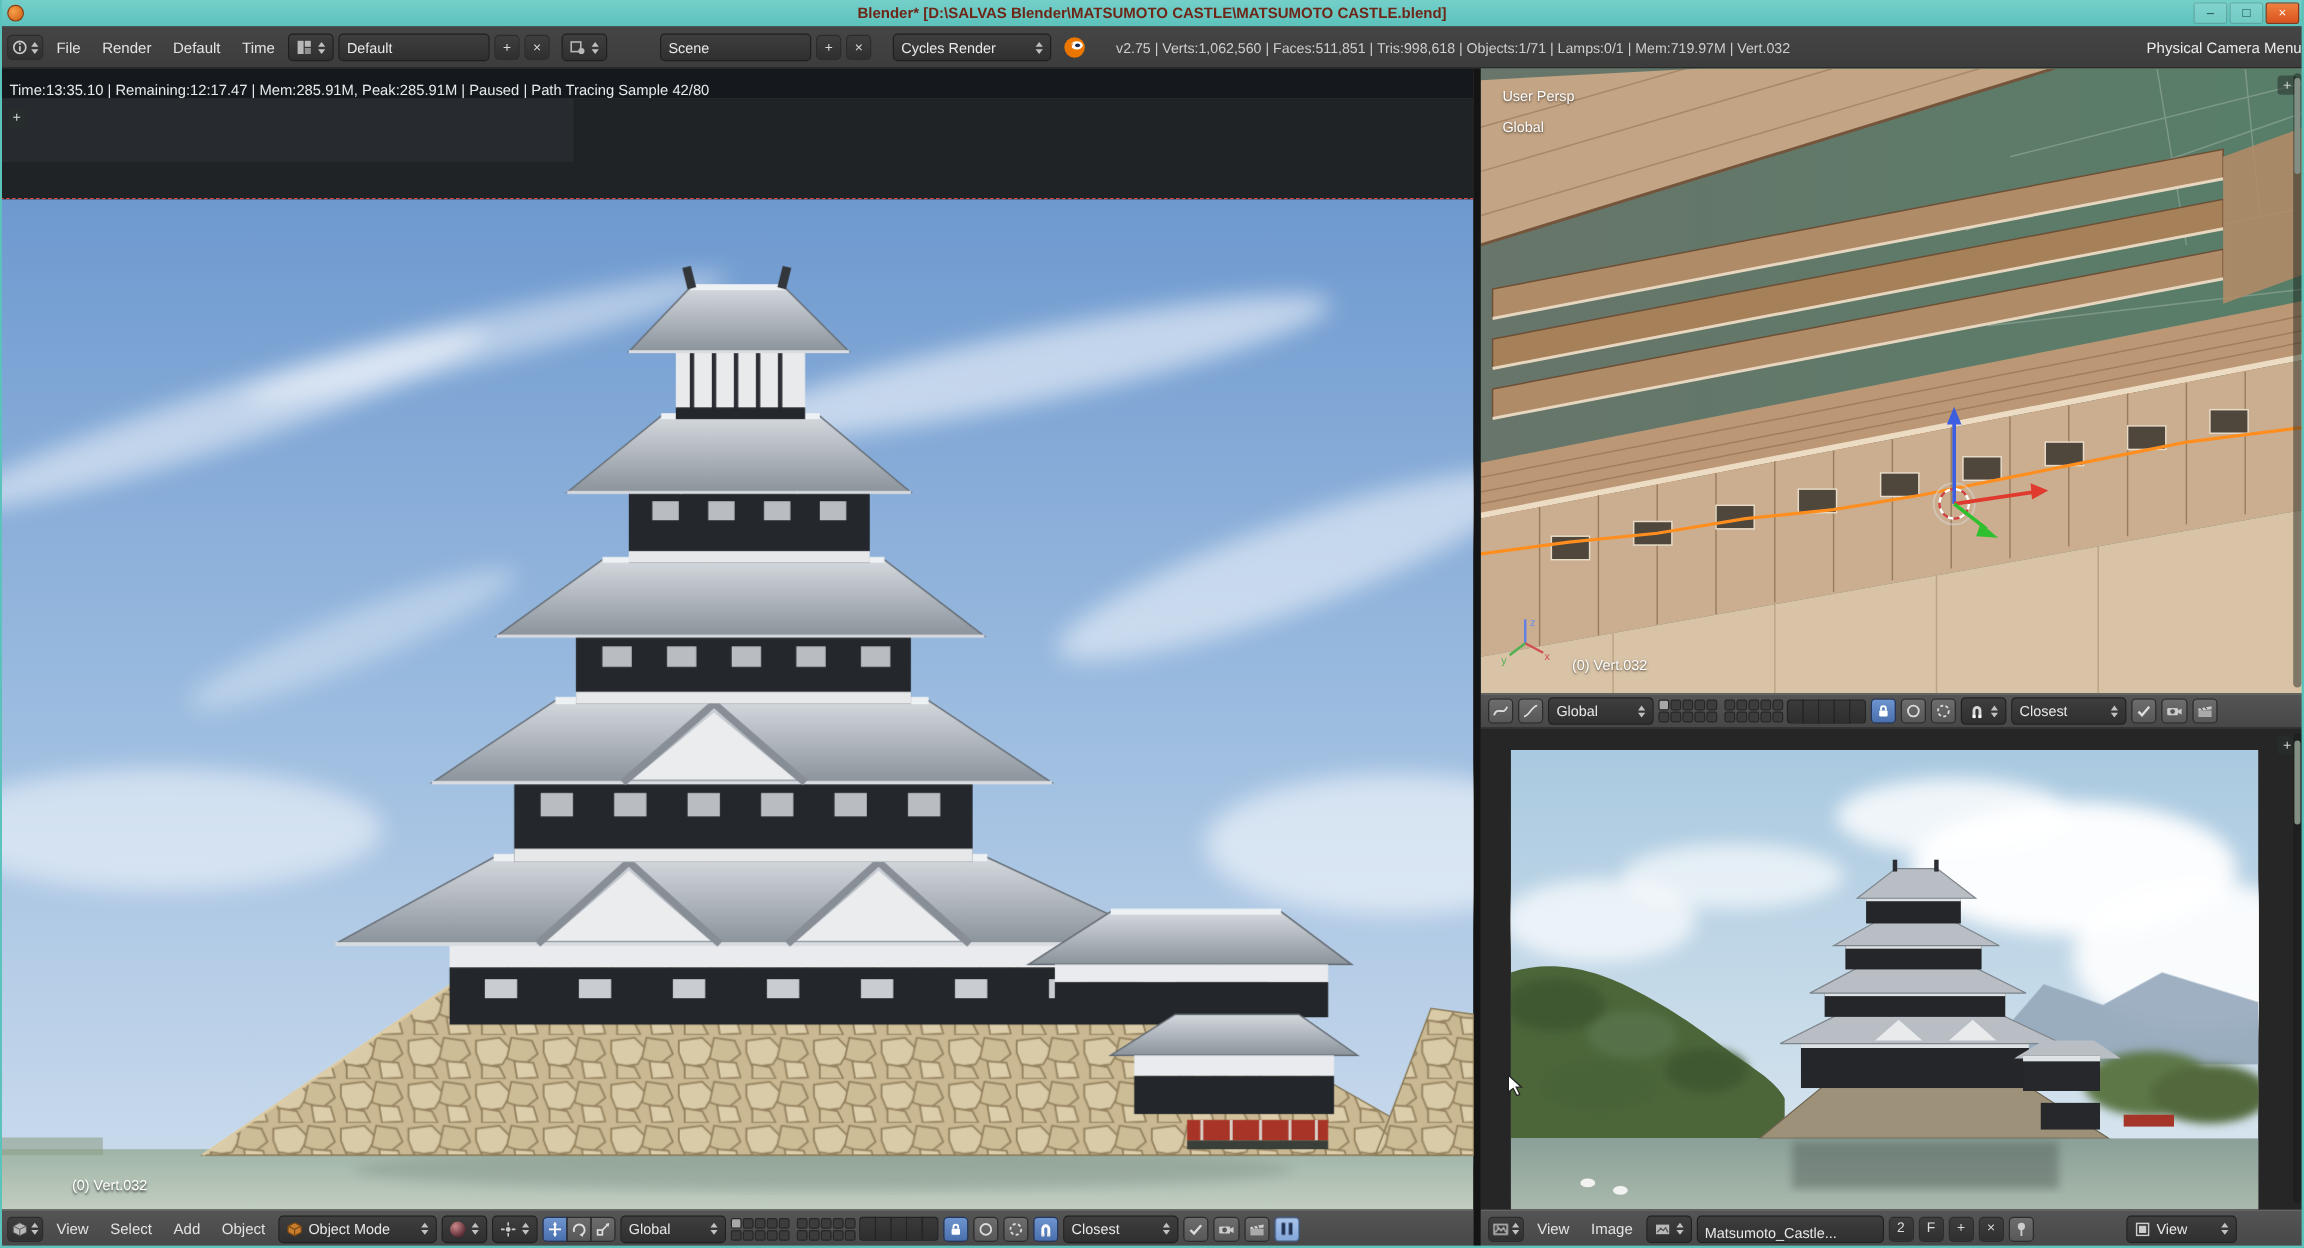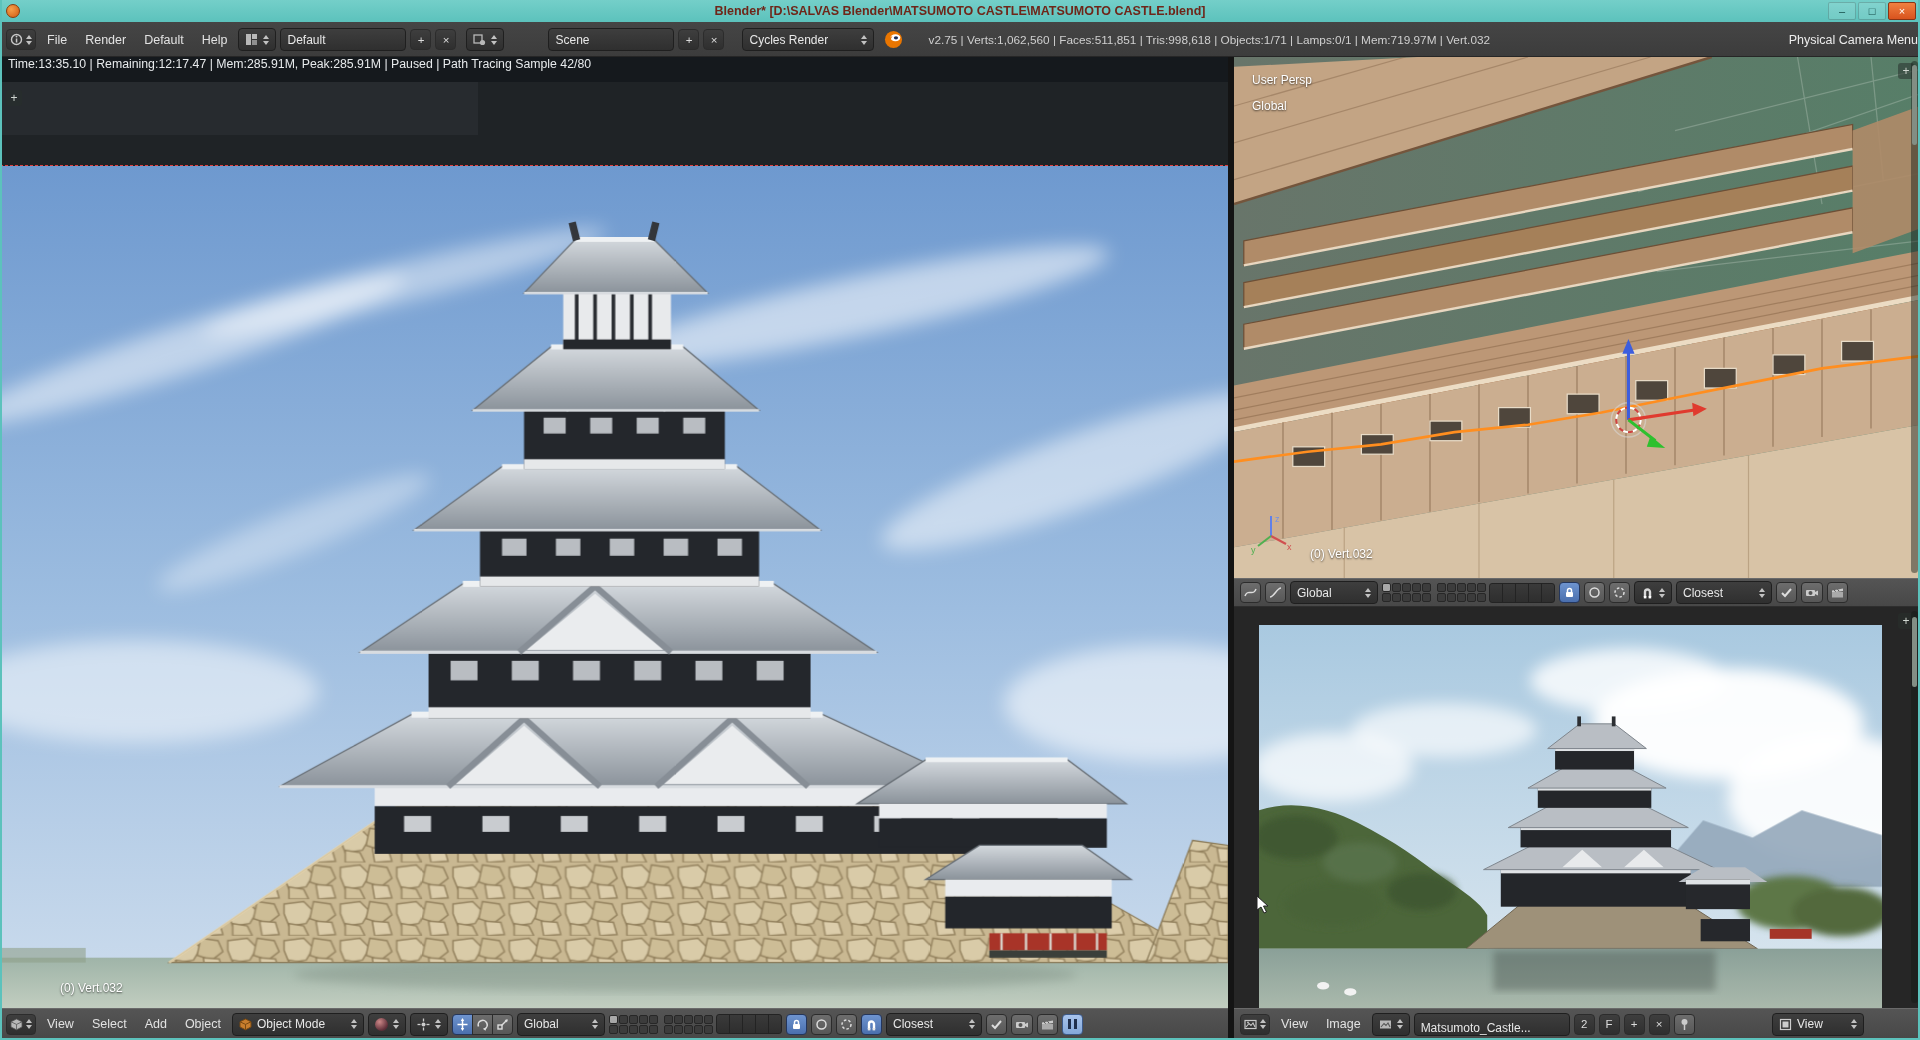--- a/index.html
+++ b/index.html
@@ -54,21 +54,21 @@
 
   
   .menubar{left:0;top:22px;width:1920px;height:35px;background:linear-gradient(#454545,#3c3c3c);
            box-shadow:inset 0 -1px 0 #262626;}
   .stats{color:#cfcfcf;font-size:11.8px;white-space:nowrap;margin-left:21px;}
   .rightlabel{color:#ececec;font-size:12.5px;margin-left:auto;padding-right:8px;white-space:nowrap;}
   .blogo{width:19px;height:19px;margin-left:6px;}
 
   
   .render-status{left:0;top:57px;width:1228px;height:25px;background:#15191d;color:#e7eaec;font-size:12.3px;
-                 display:flex;align-items:flex-start;padding-left:8px;box-sizing:border-box;}
+                 display:flex;align-items:flex-end;padding-left:8px;box-sizing:border-box;}
   .render-area{left:0;top:82px;width:1228px;height:926px;background:#1f2326;overflow:hidden;}
   .render-subpanel{position:absolute;left:0;top:0;width:478px;height:53px;background:#272b2f;}
   .render-image{position:absolute;left:0;top:83px;width:1228px;height:843px;border-top:1px dashed #e04040;}
   .render-image svg{width:100%;height:100%;display:block;}
   .ovl{position:absolute;color:#fff;font-size:12px;text-shadow:0 1px 2px rgba(0,0,0,.7);white-space:nowrap;}
 
   
   .vdivider{left:1228px;top:57px;width:6px;height:983px;background:#141414;}
   .viewport3d{left:1234px;top:57px;width:686px;height:521px;overflow:hidden;background:#5b7766;}
   .viewport3d svg.scene{width:100%;height:100%;display:block;}
@@ -111,21 +111,21 @@
           <circle cx="6.5" cy="3.6" r=".9" fill="#c8c8c8"></circle>
       </svg>
       <span class="arrs">
           <i class="arrup"></i>
           <i class="arrdn"></i>
         </span>
     </button>
     <span class="menu">File</span>
     <span class="menu">Render</span>
     <span class="menu">Default</span>
-    <span class="menu">Help</span>
+    <span class="menu">Time</span>
 
     <div class="dd">
       <svg class="ic" width="13" height="13" viewBox="0 0 13 13">
         <rect x="1" y="1" width="5" height="11" fill="#b8b8b8"></rect>
           <rect x="7" y="1" width="5" height="5" fill="#b8b8b8"></rect>
         <rect x="7" y="7" width="5" height="5" fill="#8f8f8f"></rect>
       </svg>
       <span class="arrs">
           <i class="arrup"></i>
           <i class="arrdn"></i>

